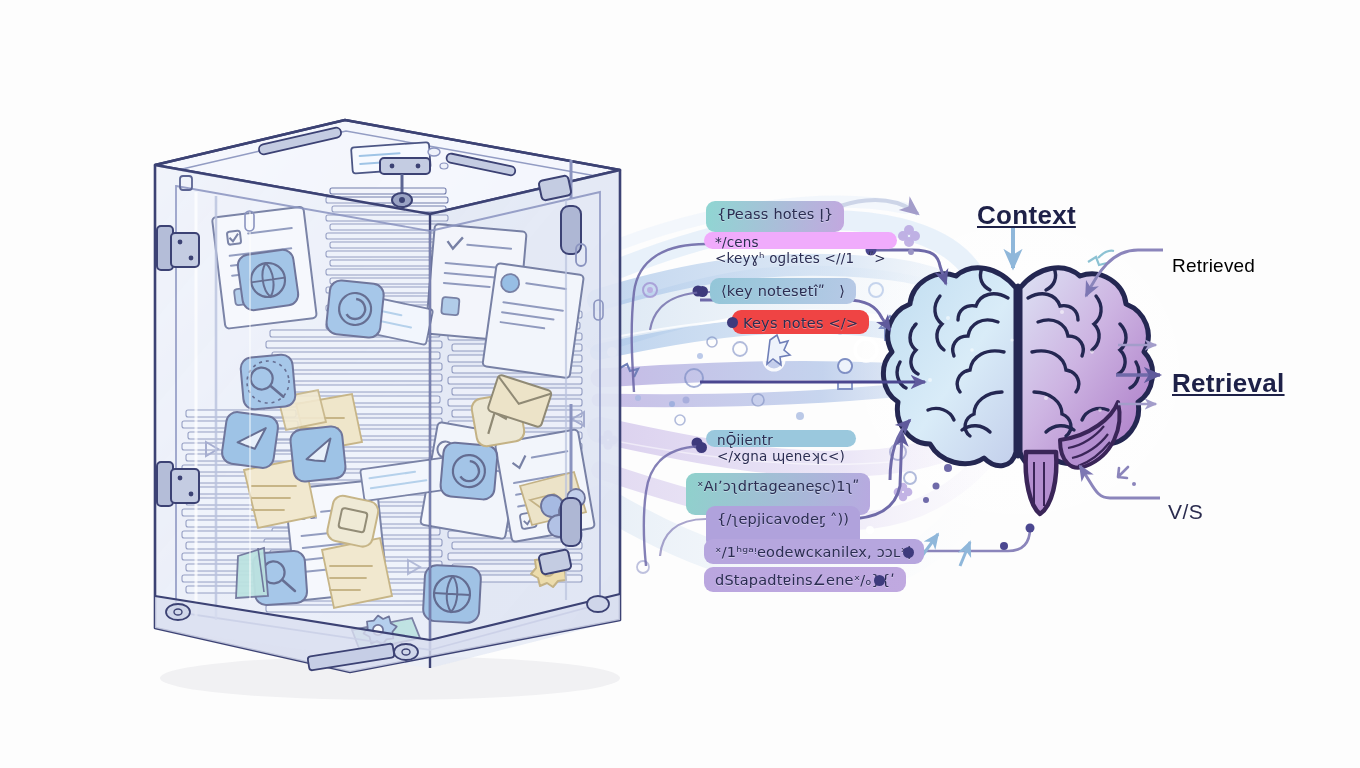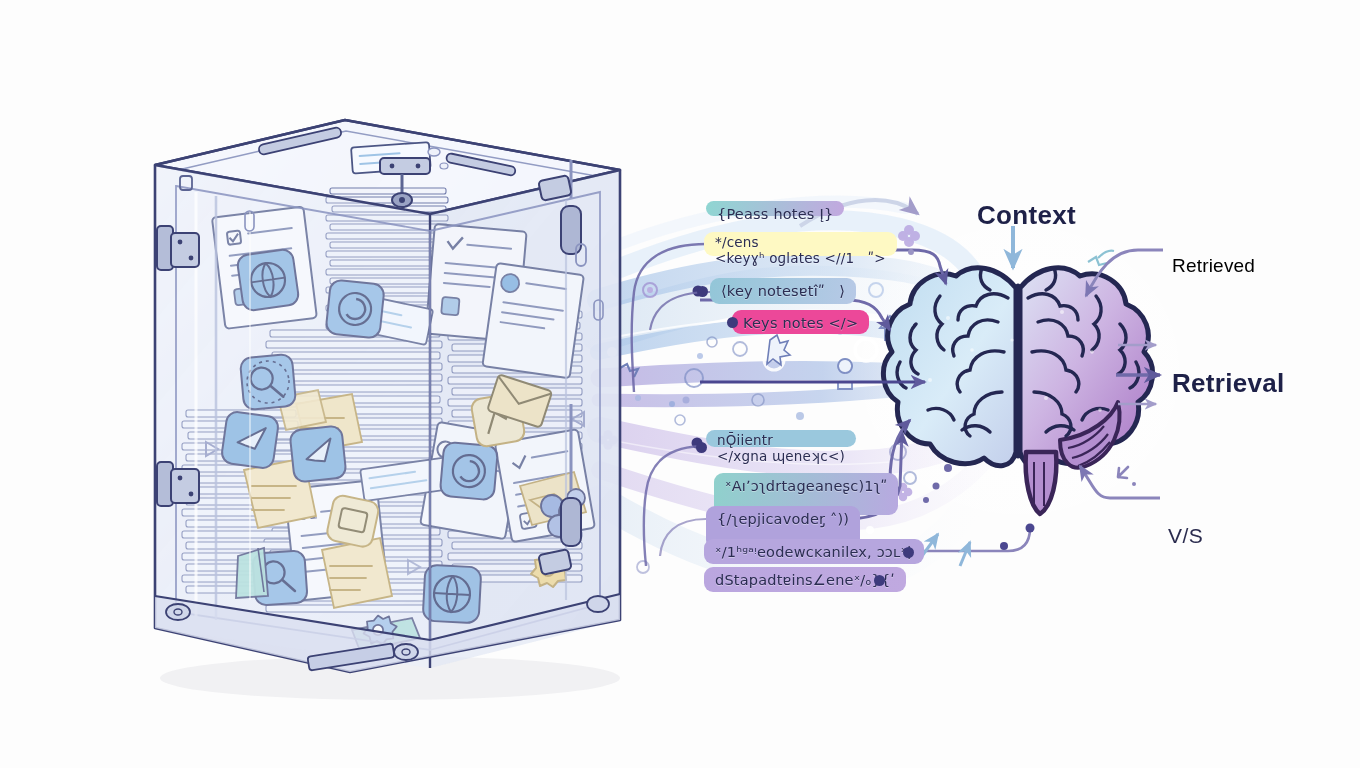--- a/index.html
+++ b/index.html
@@ -22,21 +22,21 @@
     line-height:1.18;
     padding:5px 11px 6px 11px;
     white-space:pre;
     box-sizing:border-box;
     text-shadow:0 1px 0 rgba(255,255,255,.35);
   }
   .chip.two{padding-top:3px;padding-bottom:4px;font-size:13.5px;}
 
   
   .lbl{position:absolute;color:#1e2148;}
-  .lbl.bold{font-weight:700;font-size:26px;letter-spacing:.3px;}
+  .lbl.bold{font-weight:700;font-size:26px;letter-spacing:.3px;text-decoration:underline;}
   .lbl.reg{font-weight:400;font-size:19px;letter-spacing:.2px;color:#000000;}
   .lbl.vs{font-weight:400;font-size:21px;letter-spacing:.5px;color:#2a2b4e;}
 </style>
 </head>
 <body>
 
 <div id="stage">
 
   <svg class="layer" viewBox="0 0 1360 768">
     <defs>
@@ -648,36 +648,36 @@
       <path d="M1118,477 l10,-10 M1118,477 l9,1 M1118,477 l1,-9" stroke="#8b85bb" stroke-width="2.6" stroke-linecap="round"></path>
       <circle cx="1134" cy="484" r="2" fill="#8b85bb"></circle>
 
       <path d="M922,556 l16,-22" stroke="#8fb7da" stroke-width="3" marker-end="url(#arwB)"></path>
       <path d="M960,566 l10,-24" stroke="#8fb7da" stroke-width="3" marker-end="url(#arwB)"></path>
       <path d="M895,330 l0,-14" stroke="#8fb7da" stroke-width="0"></path>
     </g>
   </svg>
 
   <div id="chips">
-      <div class="chip" style="left: 706px; top: 201px; min-width: 133px; height: 15px; background: linear-gradient(100deg, rgb(143, 214, 210) 0%, rgb(194, 168, 223) 100%);">{Peass hotes Į}</div>
-      <div class="chip two" style="left: 704px; top: 232px; min-width: 161px; height: 24px; background: #fef9c3;">*/cens
+      <div class="chip" style="left: 706px; top: 201px; min-width: 133px; height: 31px; background: linear-gradient(100deg, rgb(143, 214, 210) 0%, rgb(194, 168, 223) 100%);">{Peass hotes Į}</div>
+      <div class="chip two" style="left: 704px; top: 232px; min-width: 161px; height: 17px; background: #f0abfc;">*/cens
 &lt;keyɣʰ oɡlates &lt;//1   ʺ&gt;</div>
       <div class="chip" style="left: 710px; top: 278px; min-width: 134px; height: 26px; background: linear-gradient(100deg, rgb(147, 198, 216) 0%, rgb(183, 201, 230) 100%);">⟨key notesɐtîʺ   ⟩</div>
       <div style="position: absolute; width: 11px; height: 11px; border-radius: 50%; background: rgb(61, 58, 124); left: 697px; top: 286px;"></div>
-      <div class="chip" style="left: 732px; top: 310px; min-width: 108px; height: 24px; background: #ec4899;">Keys notes &lt;/&gt;</div>
+      <div class="chip" style="left: 732px; top: 310px; min-width: 108px; height: 24px; background: #ef4444;">Keys notes &lt;/&gt;</div>
       <div style="position: absolute; width: 11px; height: 11px; border-radius: 50%; background: rgb(61, 58, 124); left: 727px; top: 317px;"></div>
       <div class="chip two" style="left: 706px; top: 430px; min-width: 130px; height: 17px; background: rgb(154, 200, 221);">nǬiientr
 &lt;/xgna ɰeneʞc&lt;)</div>
       <div style="position: absolute; width: 11px; height: 11px; border-radius: 50%; background: rgb(61, 58, 124); left: 696px; top: 441.5px;"></div>
-      <div class="chip" style="left: 714px; top: 473px; min-width: 152px; height: 42px; background: linear-gradient(100deg, rgb(143, 209, 204) 0%, rgb(184, 169, 224) 100%);">ˣAıʼɔʅdrtageaneʂc)1ʅʺ</div>
+      <div class="chip" style="left: 686px; top: 473px; min-width: 152px; height: 42px; background: linear-gradient(100deg, rgb(143, 209, 204) 0%, rgb(184, 169, 224) 100%);">ˣAıʼɔʅdrtageaneʂc)1ʅʺ</div>
       <div class="chip" style="left: 706px; top: 506px; min-width: 136px; height: 43px; background: rgb(176, 162, 220);">{/ʅepjicavoder̡ ˄))</div>
       <div class="chip" style="left: 704px; top: 539px; min-width: 190px; height: 25px; background: rgb(182, 166, 222);">ˣ/1ʰᵍᵃᵎeodewcĸanilex, ɔɔʟˣ⟩</div>
       <div style="position: absolute; width: 11px; height: 11px; border-radius: 50%; background: rgb(61, 58, 124); left: 903px; top: 546.5px;"></div>
       <div class="chip" style="left: 704px; top: 567px; min-width: 161px; height: 25px; background: linear-gradient(100deg, rgb(186, 166, 223) 0%, rgb(192, 169, 224) 100%);">dStapadtɐins∠eneˣ/ₒ}{ʹ</div>
       <div style="position: absolute; width: 11px; height: 11px; border-radius: 50%; background: rgb(61, 58, 124); left: 874px; top: 574.5px;"></div>
     </div>
 
   <div class="lbl bold" id="lbl-context" style="left: 977px; top: 200px;">Context</div>
   <div class="lbl reg" id="lbl-retrieved" style="left: 1172px; top: 255px;">Retrieved</div>
   <div class="lbl bold" id="lbl-retrieval" style="left: 1172px; top: 368px; text-align: right;">Retrieval</div>
-  <div class="lbl vs" id="lbl-vs" style="left: 1168px; top: 500px; margin-top: 24px;">V/S</div>
+  <div class="lbl vs" id="lbl-vs" style="left: 1168px; top: 500px;">V/S</div>
 
 </div>
 
 </body></html>

